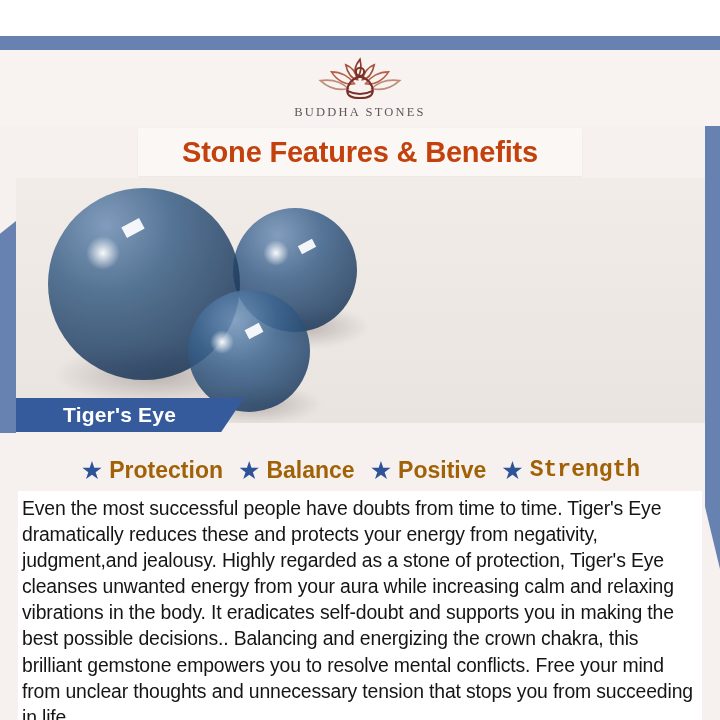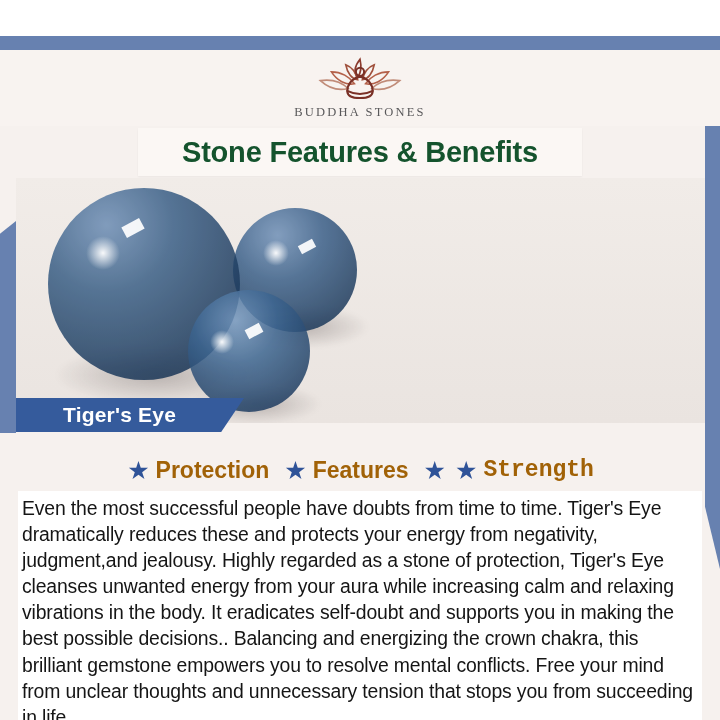--- a/index.html
+++ b/index.html
@@ -73,21 +73,21 @@
     width: 444px; height: 48px;
     background: #fbf7f4;
     display: flex;
     align-items: center;
     justify-content: center;
     box-shadow: 0 1px 2px rgba(0,0,0,0.05);
   }
   .title-text {
     font-size: 29px;
     font-weight: bold;
-    color: #14532d;
+    color: #c2410c;
     letter-spacing: -0.2px;
     white-space: nowrap;
   }
 
   
   .photo {
     position: absolute;
     left: 16px; top: 142px;
     width: 689px; height: 245px;
     background: #efeae6;
@@ -270,24 +270,25 @@
     <span class="stone-name">Tiger's Eye</span>
   </div>
 
   <div class="benefits">
     <span class="benefit">
       <span class="star">★</span>
       <span class="benefit-label">Protection</span>
     </span>
     <span class="benefit">
       <span class="star">★</span>
-      <span class="benefit-label">Features</span>
-    </span>
-    <span class="benefit">
-      <span class="star">★</span>
+      <span class="benefit-label">Balance</span>
+    </span>
+    <span class="benefit">
+      <span class="star">★</span>
+      <span class="benefit-label">Positive</span>
     </span>
     <span class="benefit">
       <span class="star">★</span>
       <span class="benefit-label">Strength</span>
     </span>
   </div>
 
   <div class="body-panel">
     <p class="body-text">Even the most successful people have doubts from time to time. Tiger's Eye dramatically reduces these and protects your energy from negativity, judgment,and jealousy. Highly regarded as a stone of protection, Tiger's Eye cleanses unwanted energy from your aura while increasing calm and relaxing vibrations in the body. It eradicates self-doubt and supports you in making the best possible decisions.. Balancing and energizing the crown chakra, this brilliant gemstone empowers you to resolve mental conflicts. Free your mind from unclear thoughts and unnecessary tension that stops you from succeeding in life.</p>
   </div>

